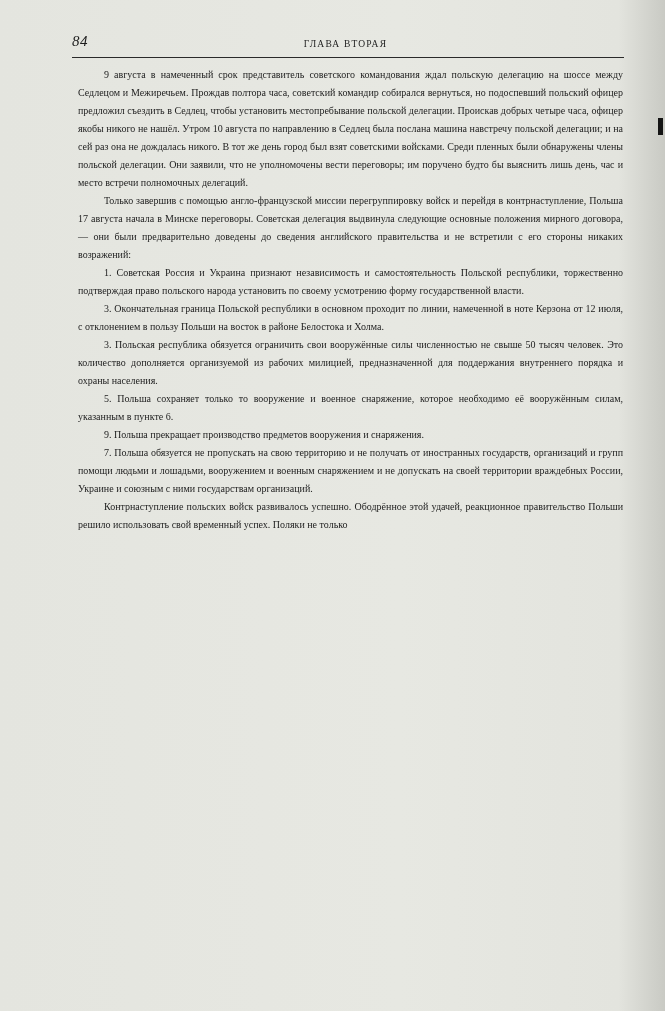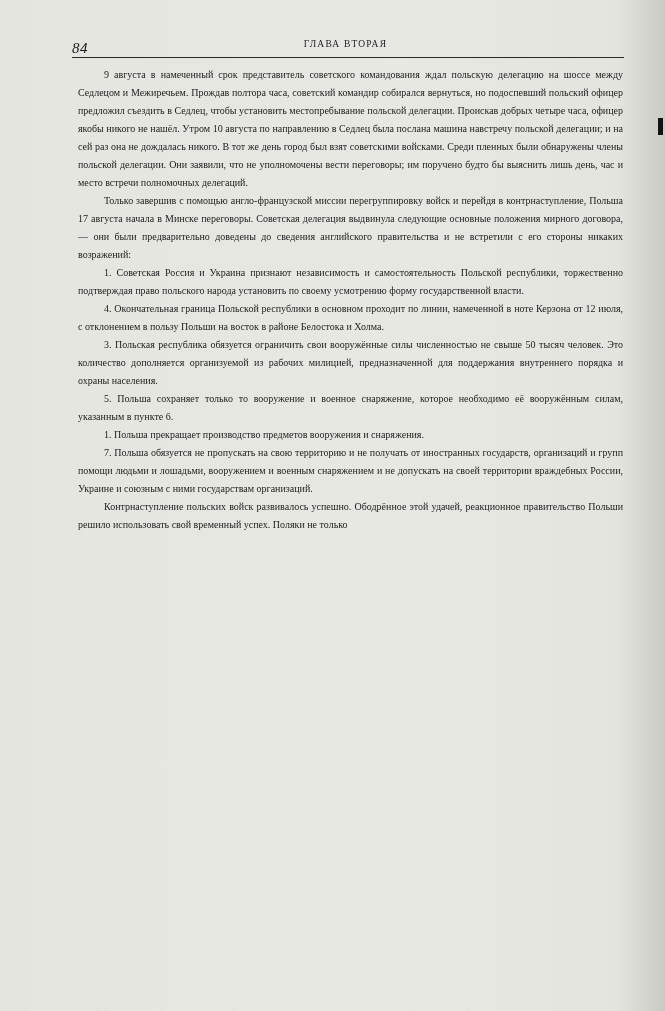--- a/index.html
+++ b/index.html
@@ -4,21 +4,21 @@
   <style>
     html, body { margin: 0; padding: 0; }
     body {
       width: 665px; height: 1011px; overflow: hidden;
       background: linear-gradient(90deg, #e4e5df 0%, #e7e8e2 60%, #e3e4de 93%, #d4d5cf 97%, #c9cac4 100%);
       font-family: "Liberation Serif", "DejaVu Serif", serif;
       color: #1d1d1d;
       position: relative;
     }
     .page-number {
-      position: absolute; left: 72px; top: 40px;
+      position: absolute; left: 72px; top: 33px;
       font-size: 15px; font-style: italic; letter-spacing: 0.5px;
     }
     .running-head {
       position: absolute; left: 8px; width: 665px; top: 39px;
       text-align: center; font-size: 9.5px; letter-spacing: 1.2px;
       padding-left: 10px; box-sizing: border-box;
     }
     .rule {
       position: absolute; left: 72px; top: 57px; width: 552px; height: 0;
       border-top: 1.5px solid #2a2a2a;
@@ -39,19 +39,19 @@
 
 <div class="page-number">84</div>
 <div class="running-head">ГЛАВА ВТОРАЯ</div>
 <div class="rule"></div>
 <div class="edge-mark"></div>
 
 <div class="body-text">
   <p>9 августа в намеченный срок представитель советского командования ждал польскую делегацию на шоссе между Седлецом и Межиречьем. Прождав полтора часа, советский командир собирался вернуться, но подоспевший польский офицер предложил съездить в Седлец, чтобы установить местопребывание польской делегации. Проискав добрых четыре часа, офицер якобы никого не нашёл. Утром 10 августа по направлению в Седлец была послана машина навстречу польской делегации; и на сей раз она не дождалась никого. В тот же день город был взят советскими войсками. Среди пленных были обнаружены члены польской делегации. Они заявили, что не уполномочены вести переговоры; им поручено будто бы выяснить лишь день, час и место встречи полномочных делегаций.</p>
   <p>Только завершив с помощью англо-французской миссии перегруппировку войск и перейдя в контрнаступление, Польша 17 августа начала в Минске переговоры. Советская делегация выдвинула следующие основные положения мирного договора,— они были предварительно доведены до сведения английского правительства и не встретили с его стороны никаких возражений:</p>
   <p>1. Советская Россия и Украина признают независимость и самостоятельность Польской республики, торжественно подтверждая право польского народа установить по своему усмотрению форму государственной власти.</p>
-  <p>4. Окончательная граница Польской республики в основном проходит по линии, намеченной в ноте Керзона от 12 июля, с отклонением в пользу Польши на восток в районе Белостока и Холма.</p>
+  <p>3. Окончательная граница Польской республики в основном проходит по линии, намеченной в ноте Керзона от 12 июля, с отклонением в пользу Польши на восток в районе Белостока и Холма.</p>
   <p>3. Польская республика обязуется ограничить свои вооружённые силы численностью не свыше 50 тысяч человек. Это количество дополняется организуемой из рабочих милицией, предназначенной для поддержания внутреннего порядка и охраны населения.</p>
   <p>5. Польша сохраняет только то вооружение и военное снаряжение, которое необходимо её вооружённым силам, указанным в пункте 6.</p>
-  <p>1. Польша прекращает производство предметов вооружения и снаряжения.</p>
+  <p>9. Польша прекращает производство предметов вооружения и снаряжения.</p>
   <p>7. Польша обязуется не пропускать на свою территорию и не получать от иностранных государств, организаций и групп помощи людьми и лошадьми, вооружением и военным снаряжением и не допускать на своей территории враждебных России, Украине и союзным с ними государствам организаций.</p>
   <p>Контрнаступление польских войск развивалось успешно. Ободрённое этой удачей, реакционное правительство Польши решило использовать свой временный успех. Поляки не только</p>
 </div>
 
 </body></html>

